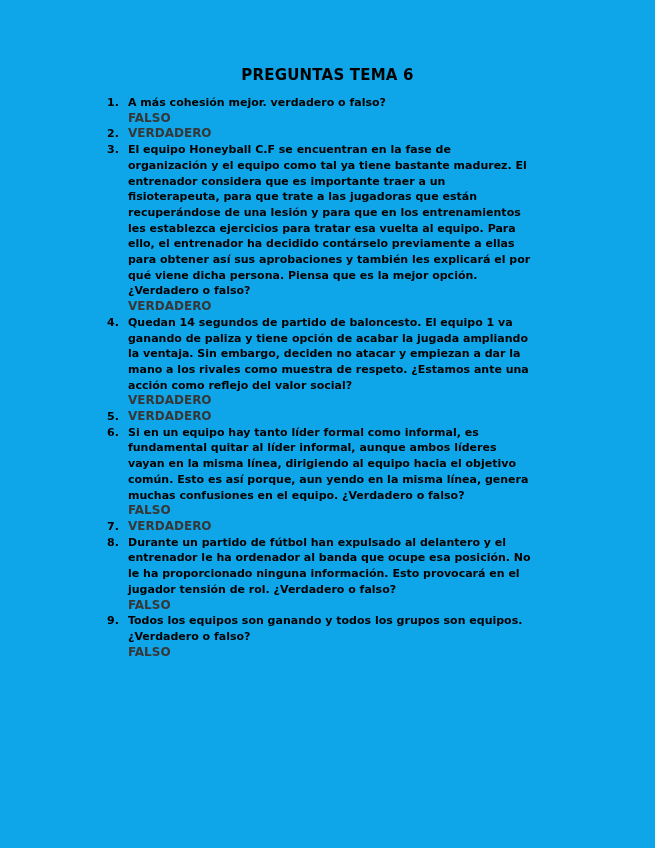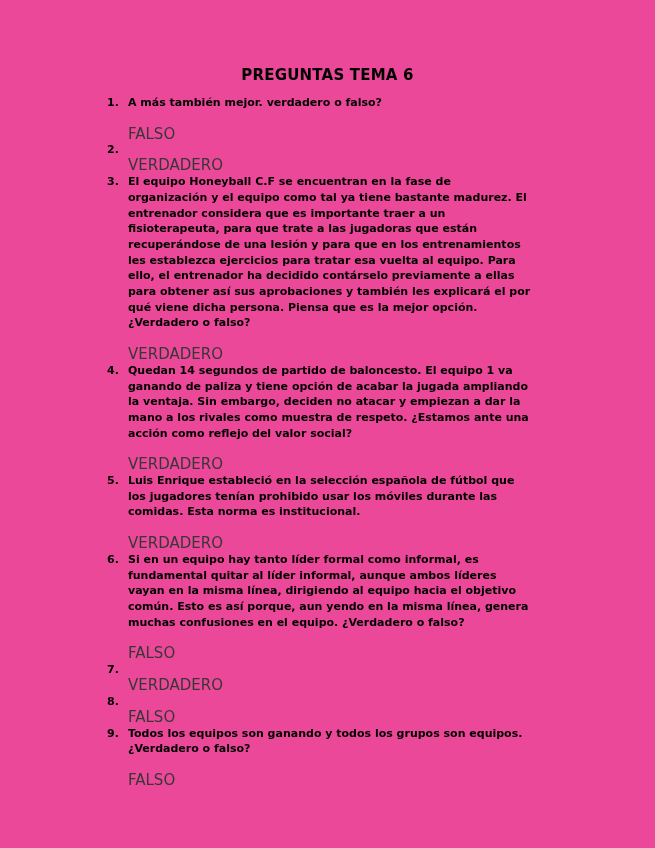--- a/index.html
+++ b/index.html
@@ -4,21 +4,21 @@
 <style>
   html, body {
     margin: 0;
     padding: 0;
     background: #ffffff;
   }
   .page {
     position: relative;
     width: 655px;
     height: 848px;
-    background: #ec4899;
+    background: #0ea5e9;
     font-family: "DejaVu Sans", "Liberation Sans", sans-serif;
     color: #000000;
     overflow: hidden;
     box-sizing: border-box;
   }
   .doc-title {
     margin: 0;
     padding-top: 66px;
     text-align: center;
     font-size: 15px;
@@ -47,38 +47,37 @@
     max-width: 500px;
   }
   .q-text {
     font-size: 11px;
     line-height: 15.7px;
     font-weight: bold;
     white-space: pre-line;
     color: #000000;
   }
   .q-answer {
-    font-size: 15px;
+    font-size: 12px;
     line-height: 15.7px;
-    font-weight: normal;
+    font-weight: bold;
     color: #373737;
-    margin-top: 16px;
   }
 </style>
 </head>
 <body>
 
 <div class="page">
   <h1 class="doc-title">PREGUNTAS TEMA 6</h1>
 
   <ol class="question-list">
     <li class="question-item">
       <span class="q-num">1.</span>
       <div class="q-body">
-        <div class="q-text">A más también mejor. verdadero o falso?</div>
+        <div class="q-text">A más cohesión mejor. verdadero o falso?</div>
         <div class="q-answer">FALSO</div>
       </div>
     </li>
     <li class="question-item">
       <span class="q-num">2.</span>
       <div class="q-body">
         <div class="q-answer">VERDADERO</div>
       </div>
     </li>
     <li class="question-item">
@@ -104,23 +103,20 @@
 ganando de paliza y tiene opción de acabar la jugada ampliando
 la ventaja. Sin embargo, deciden no atacar y empiezan a dar la
 mano a los rivales como muestra de respeto. ¿Estamos ante una
 acción como reflejo del valor social?</div>
         <div class="q-answer">VERDADERO</div>
       </div>
     </li>
     <li class="question-item">
       <span class="q-num">5.</span>
       <div class="q-body">
-        <div class="q-text">Luis Enrique estableció en la selección española de fútbol que
-los jugadores tenían prohibido usar los móviles durante las
-comidas. Esta norma es institucional.</div>
         <div class="q-answer">VERDADERO</div>
       </div>
     </li>
     <li class="question-item">
       <span class="q-num">6.</span>
       <div class="q-body">
         <div class="q-text">Si en un equipo hay tanto líder formal como informal, es
 fundamental quitar al líder informal, aunque ambos líderes
 vayan en la misma línea, dirigiendo al equipo hacia el objetivo
 común. Esto es así porque, aun yendo en la misma línea, genera
@@ -130,20 +126,24 @@
     </li>
     <li class="question-item">
       <span class="q-num">7.</span>
       <div class="q-body">
         <div class="q-answer">VERDADERO</div>
       </div>
     </li>
     <li class="question-item">
       <span class="q-num">8.</span>
       <div class="q-body">
+        <div class="q-text">Durante un partido de fútbol han expulsado al delantero y el
+entrenador le ha ordenador al banda que ocupe esa posición. No
+le ha proporcionado ninguna información. Esto provocará en el
+jugador tensión de rol. ¿Verdadero o falso?</div>
         <div class="q-answer">FALSO</div>
       </div>
     </li>
     <li class="question-item">
       <span class="q-num">9.</span>
       <div class="q-body">
         <div class="q-text">Todos los equipos son ganando y todos los grupos son equipos.
 ¿Verdadero o falso?</div>
         <div class="q-answer">FALSO</div>
       </div>

